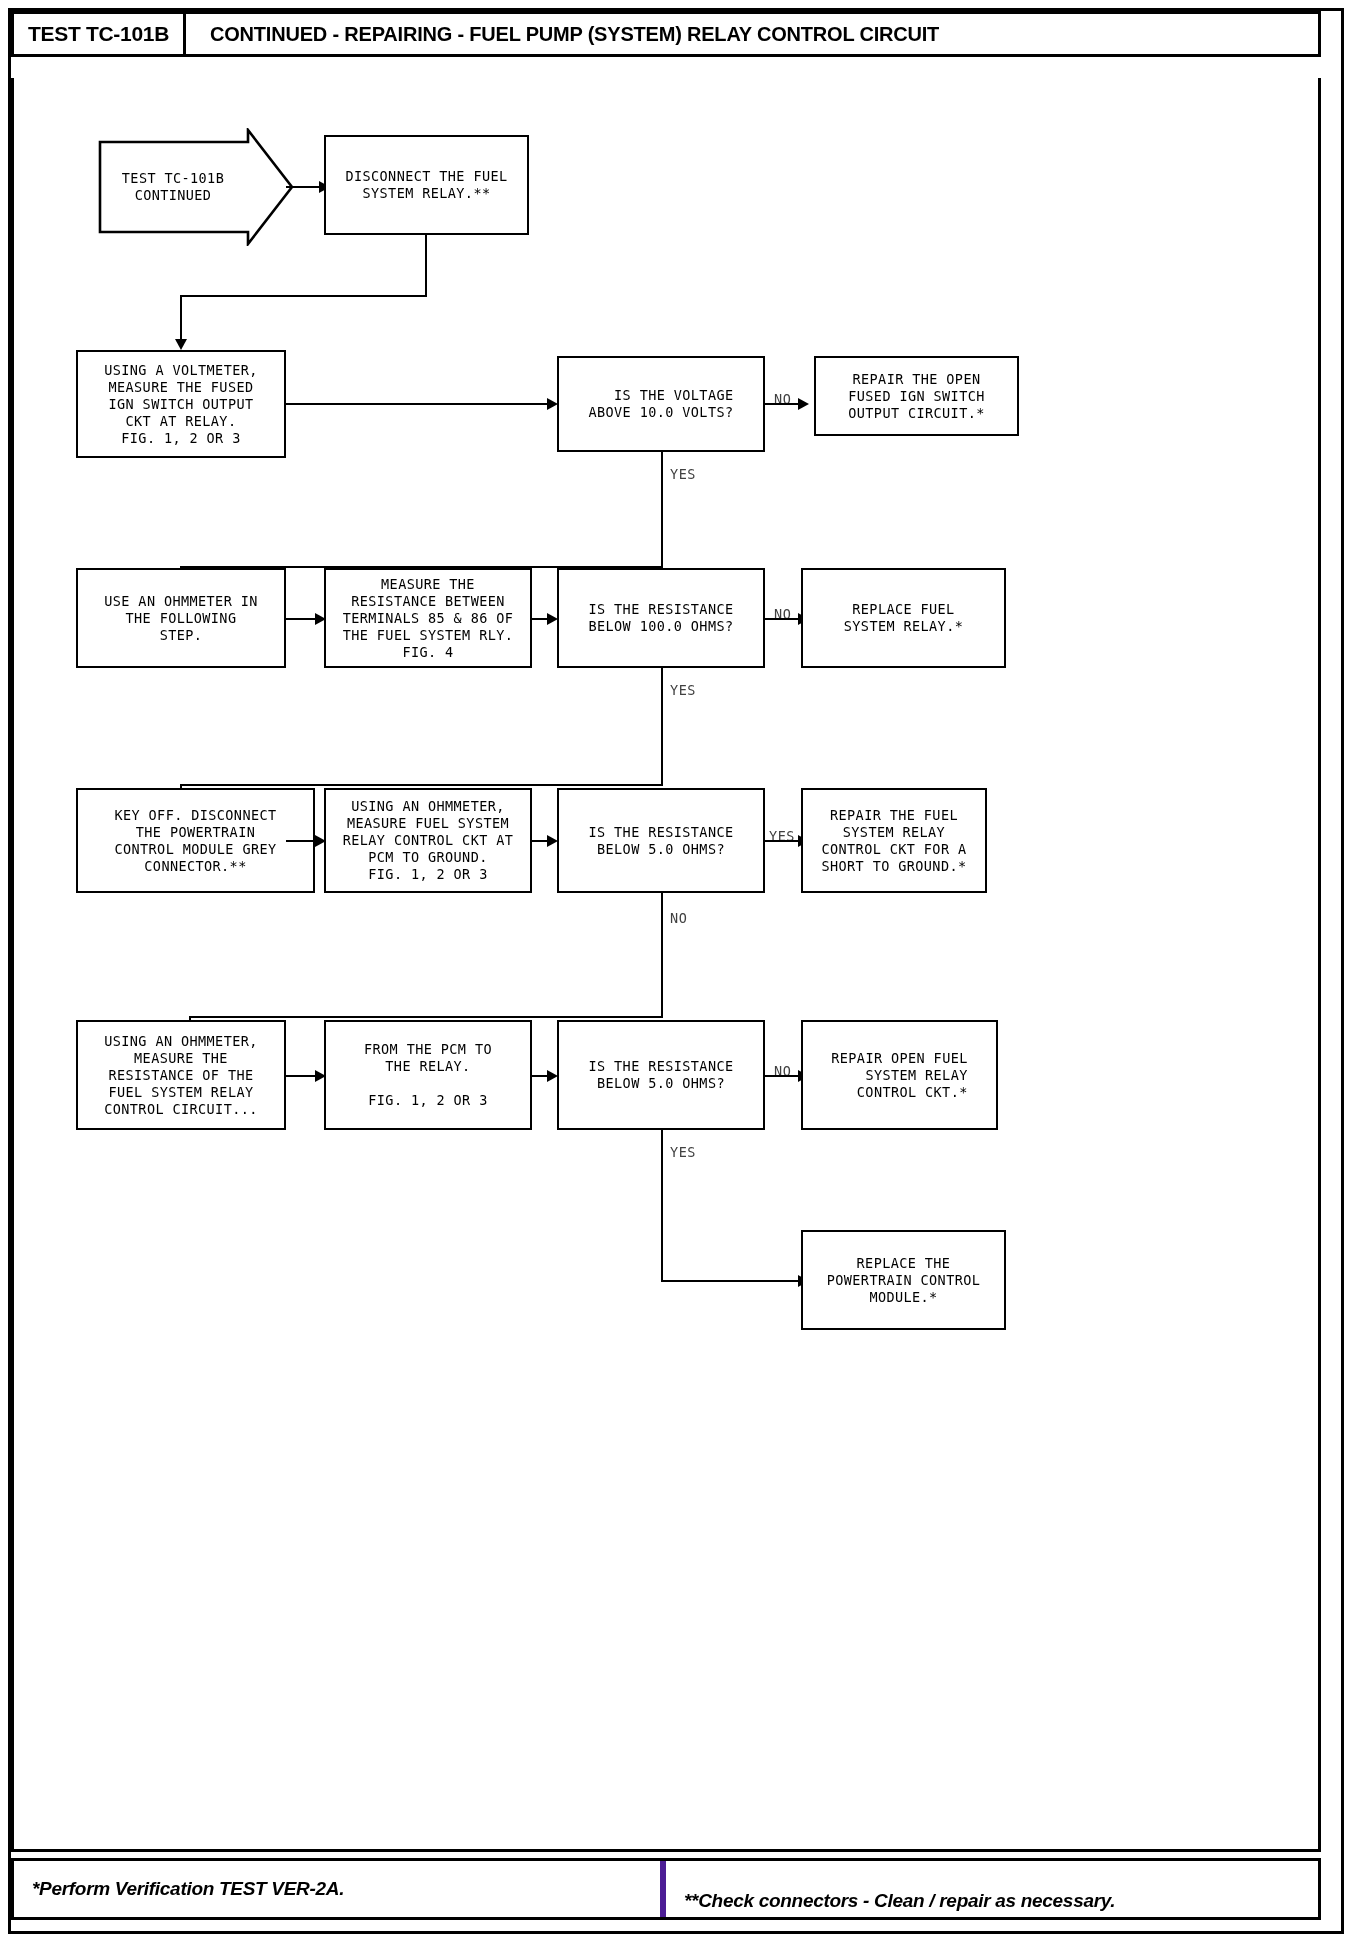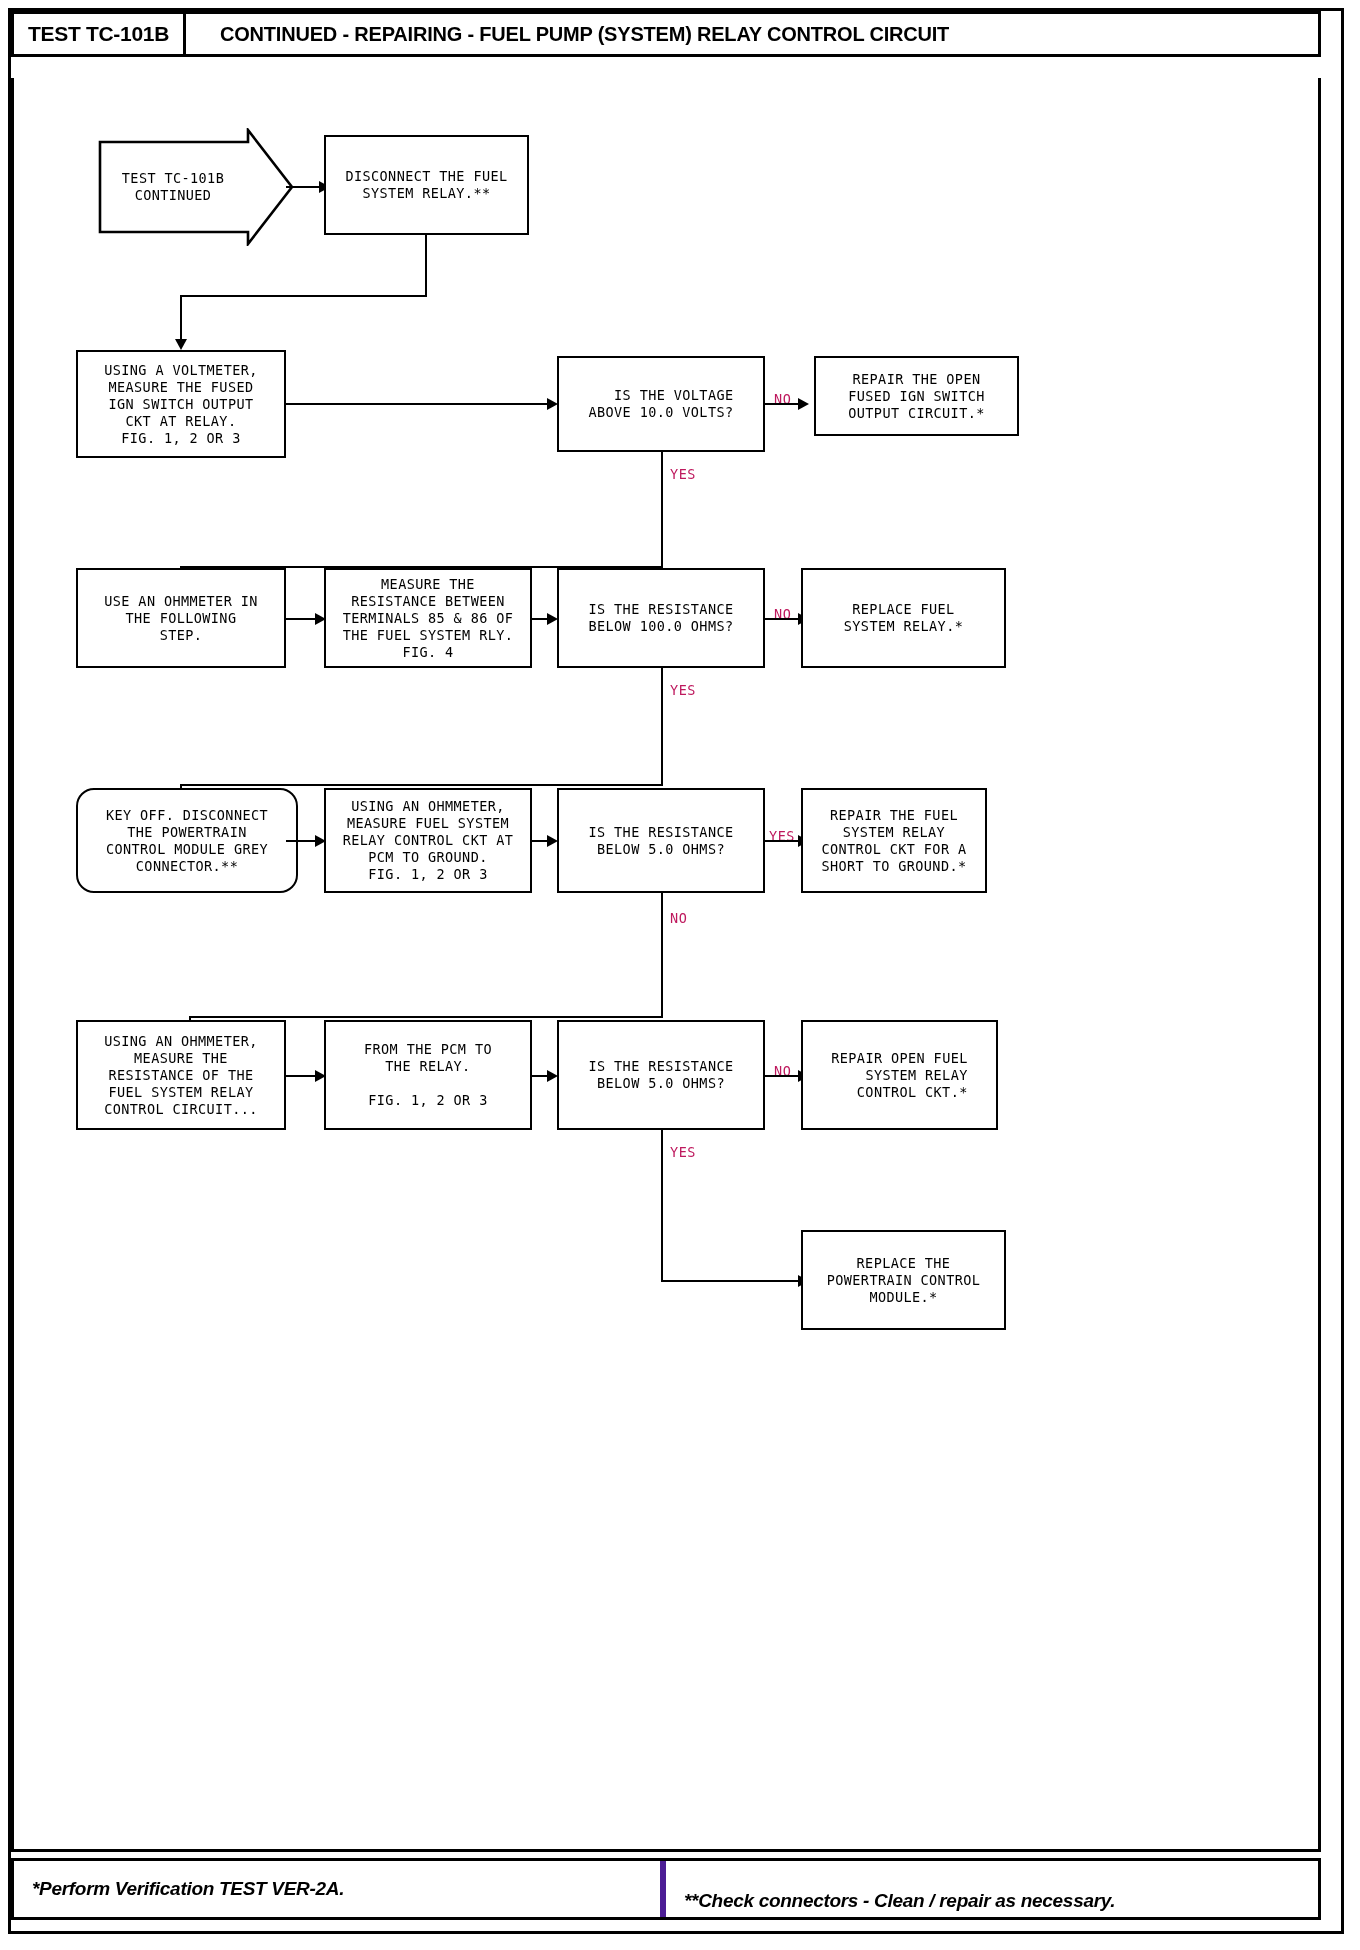--- a/index.html
+++ b/index.html
@@ -16,21 +16,21 @@
   .header{
     position:absolute;left:11px;top:11px;width:1310px;height:46px;
     border:3px solid #000;box-sizing:border-box;display:flex;align-items:stretch;
   }
   .header-tag{
     width:172px;border-right:3px solid #000;box-sizing:border-box;
     display:flex;align-items:center;justify-content:center;
     font-size:21px;font-weight:bold;letter-spacing:-0.3px;
   }
   .header-title{
-    flex:1;display:flex;align-items:center;padding-left:34px;
+    flex:1;display:flex;align-items:center;padding-left:24px;
     font-size:20px;font-weight:bold;letter-spacing:-0.2px;
   }
   
   .canvas{
     position:absolute;left:11px;top:78px;width:1310px;height:1774px;
     border:3px solid #000;border-top:none;box-sizing:border-box;
   }
   
   .footer{
     position:absolute;left:11px;top:1858px;width:1310px;height:62px;
@@ -69,21 +69,21 @@
     border-left:11px solid #000;
   }
   .arrow-d{
     position:absolute;width:0;height:0;
     border-left:6px solid transparent;border-right:6px solid transparent;
     border-top:11px solid #000;
   }
   .branch-label{
     position:absolute;
     font-family:"DejaVu Sans Mono","Liberation Mono",monospace;
-    font-size:13.5px;letter-spacing:0.5px;color:#be185d;
+    font-size:13.5px;letter-spacing:0.5px;color:#404040;
   }
 </style>
 </head>
 <body>
 
 <div class="page"></div>
 
 <div class="header">
   <div class="header-tag">TEST TC-101B</div>
   <div class="header-title">CONTINUED - REPAIRING - FUEL PUMP (SYSTEM) RELAY CONTROL CIRCUIT</div>
@@ -161,21 +161,21 @@
 
   <div class="node" style="left:787px;top:490px;width:205px;height:100px;">REPLACE FUEL
 SYSTEM RELAY.*</div>
 
   <div class="ln lv" style="left:647px;top:590px;height:118px;"></div>
   <div class="branch-label" style="left:656px;top:604px;">YES</div>
   <div class="ln lh" style="left:166px;top:706px;width:483px;"></div>
   <div class="ln lv" style="left:166px;top:706px;height:48px;"></div>
   <div class="arrow-d" style="left:161px;top:748px;"></div>
 
-  <div class="node" style="left:62px;top:710px;width:222px;height:105px;border-radius:18px;">KEY OFF. DISCONNECT
+  <div class="node" style="left:62px;top:710px;width:239px;height:105px;">KEY OFF. DISCONNECT
 THE POWERTRAIN
 CONTROL MODULE GREY
 CONNECTOR.**</div>
 
   <div class="ln lh" style="left:272px;top:762px;width:32px;"></div>
   <div class="arrow-r" style="left:301px;top:757px;"></div>
 
   <div class="node" style="left:310px;top:710px;width:208px;height:105px;">USING AN OHMMETER,
 MEASURE FUEL SYSTEM
 RELAY CONTROL CKT AT

